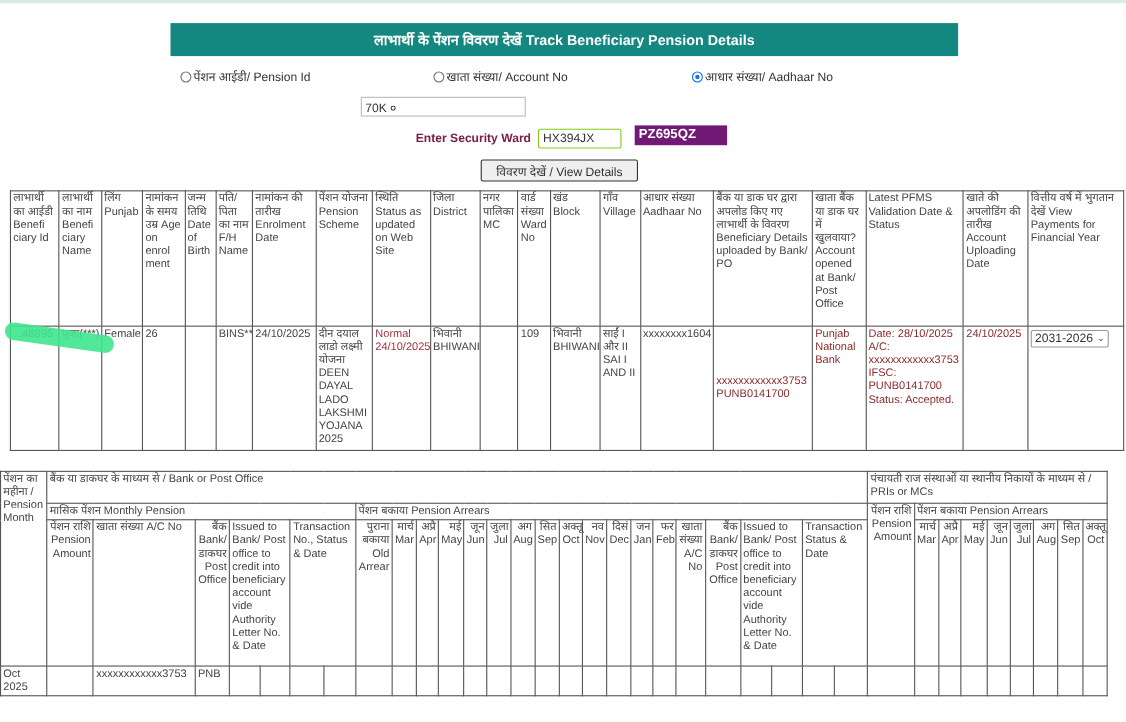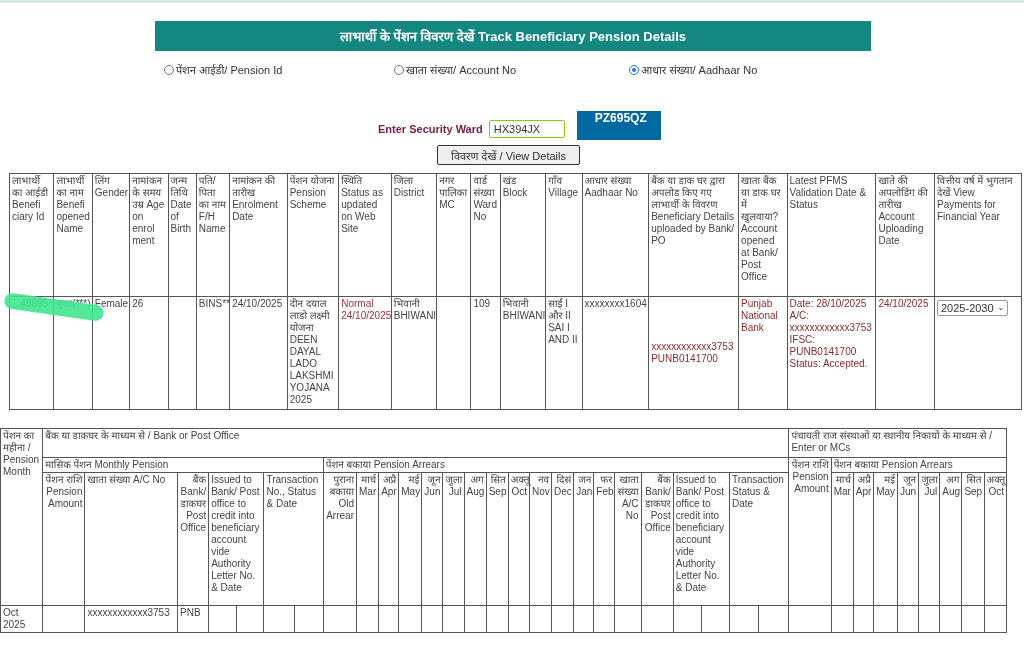--- a/index.html
+++ b/index.html
@@ -17,22 +17,22 @@
   .radio .dot.checked::after { content: ""; position: absolute; left: 2px; top: 2px; width: 4px; height: 4px;
                                border-radius: 50%; background: #1a73e8; }
   .aadhaar-row { position: absolute; top: 88px; left: 328px; display: flex; align-items: center; gap: 4px; }
   .aadhaar-label { font-weight: bold; font-size: 14px; color: #7a2048; }
   .aadhaar-input { width: 150px; height: 18px; border: 1px solid #bbb; font-size: 11px; padding: 0 3px;
                    box-sizing: border-box; font-family: "Liberation Sans", sans-serif; color: #333; }
   .sec-row { position: absolute; top: 117px; left: 378px; display: flex; align-items: center; gap: 6px; }
   .sec-label { font-weight: bold; font-size: 11px; color: #7a2048; }
   .sec-input { width: 76px; height: 18px; border: 1px solid #84cc16; border-radius: 2px; font-size: 11px; padding: 0 4px;
                box-sizing: border-box; font-family: "Liberation Sans", sans-serif; color: #333; }
-  .captcha { width: 80px; height: 29px; background: #0369a1; color: #fff; font-weight: bold; font-size: 12px;
-             line-height: 15px; padding-left: 4px; margin-left: 6px; margin-top: -6px; text-align: center; }
+  .captcha { width: 80px; height: 18px; background: #701a75; color: #fff; font-weight: bold; font-size: 12px;
+             line-height: 15px; padding-left: 4px; margin-left: 6px; margin-top: -6px; }
   .view-btn { position: absolute; top: 145px; left: 437px; width: 143px; height: 20px; border: 1px solid #333;
               border-radius: 2px; background: #efefef; font-size: 11px; color: #333; display: flex;
               align-items: center; justify-content: center; box-sizing: border-box; }
 
   table { border-collapse: collapse; font-size: 10px; color: #444; padding-left: 27px; }
   td, th { border: 1px solid #555; vertical-align: top; padding: 1px 2px; font-weight: normal; text-align: left; }
 
   .t1 { position: absolute; left: 9px; top: 173px; width: 1013px; table-layout: fixed; }
   .t1 th { height: 120px; line-height: 12px; }
   .t1 td { height: 110px; line-height: 12px; }
@@ -68,20 +68,21 @@
     <span class="dot"></span>
     <span>खाता संख्या/ Account No</span>
   </label>
   <label class="radio" style="left:629px;">
     <span class="dot checked"></span>
     <span>आधार संख्या/ Aadhaar No</span>
   </label>
 </div>
 
 <div class="aadhaar-row">
+  <input class="aadhaar-input" value="70K ०" style="">
 </div>
 
 <div class="sec-row">
   <span class="sec-label">Enter Security Ward</span>
   <input class="sec-input" value="HX394JX" style="">
   <span class="captcha">PZ695QZ</span>
 </div>
 
 <div class="view-btn">विवरण देखें / View Details</div>
 
@@ -104,22 +105,22 @@
       <col style="width:66px">
       <col style="width:89px">
     <col style="width:48px">
       <col style="width:88px">
       <col style="width:58px">
       <col style="width:86px">
   </colgroup>
   <tbody>
       <tr>
     <th>लाभार्थी का आईडी Benefi ciary Id</th>
-    <th>लाभार्थी का नाम Benefi opened Name</th>
-    <th>लिंग Gender</th>
+    <th>लाभार्थी का नाम Benefi ciary Name</th>
+    <th>लिंग Punjab</th>
     <th>नामांकन के समय उम्र Age on enrol ment</th>
     <th>जन्म तिथि Date of Birth</th>
     <th>पति/ पिता का नाम F/H Name</th>
     <th>नामांकन की तारीख Enrolment Date</th>
     <th>पेंशन योजना Pension Scheme</th>
     <th>स्थिति Status as updated on Web Site</th>
     <th>जिला District</th>
     <th>नगर पालिका MC</th>
     <th>वार्ड संख्या Ward No</th>
     <th>खंड Block</th>
@@ -146,21 +147,21 @@
     <td>109</td>
     <td>भिवानी BHIWANI</td>
     <td>साईं I और II SAI I AND II</td>
     <td>xxxxxxxx1604</td>
     <td class="maroon" style="vertical-align:middle;">xxxxxxxxxxxx3753 PUNB0141700</td>
     <td class="maroon">Punjab National Bank</td>
     <td class="maroon">Date: 28/10/2025 A/C: xxxxxxxxxxxx3753 IFSC: PUNB0141700 Status: Accepted.</td>
     <td class="maroon">24/10/2025</td>
     <td>
       <span class="fy-select">
-        <span>2025-2030</span>
+        <span>2031-2026</span>
         <span style="font-size:8px;">⌄</span>
       </span>
     </td>
   </tr>
 </tbody>
   </table>
 
 <div class="smudge"></div>
 
 <table class="t2">
@@ -199,21 +200,21 @@
       <col style="width:21px">
       <col style="width:21px">
       <col style="width:22px">
       <col style="width:22px">
       <col style="width:22px">
   </colgroup>
   <tbody>
       <tr>
     <th rowspan="3">पेंशन का महीना / Pension Month</th>
     <th colspan="26" class="center" style="height:26px;">बैंक या डाकघर के माध्यम से / Bank or Post Office</th>
-    <th colspan="9" class="center">पंचायती राज संस्थाओं या स्थानीय निकायों के माध्यम से / Enter or MCs</th>
+    <th colspan="9" class="center">पंचायती राज संस्थाओं या स्थानीय निकायों के माध्यम से / PRIs or MCs</th>
   </tr>
   <tr>
     <th colspan="7" class="center">मासिक पेंशन Monthly Pension</th>
     <th colspan="19" class="center">पेंशन बकाया Pension Arrears</th>
     <th rowspan="2" class="right">पेंशन राशि Pension Amount</th>
     <th colspan="8" class="center">पेंशन बकाया Pension Arrears</th>
   </tr>
   <tr>
     <th class="right" style="height:130px;">पेंशन राशि Pension Amount</th>
     <th>खाता संख्या A/C No</th>

